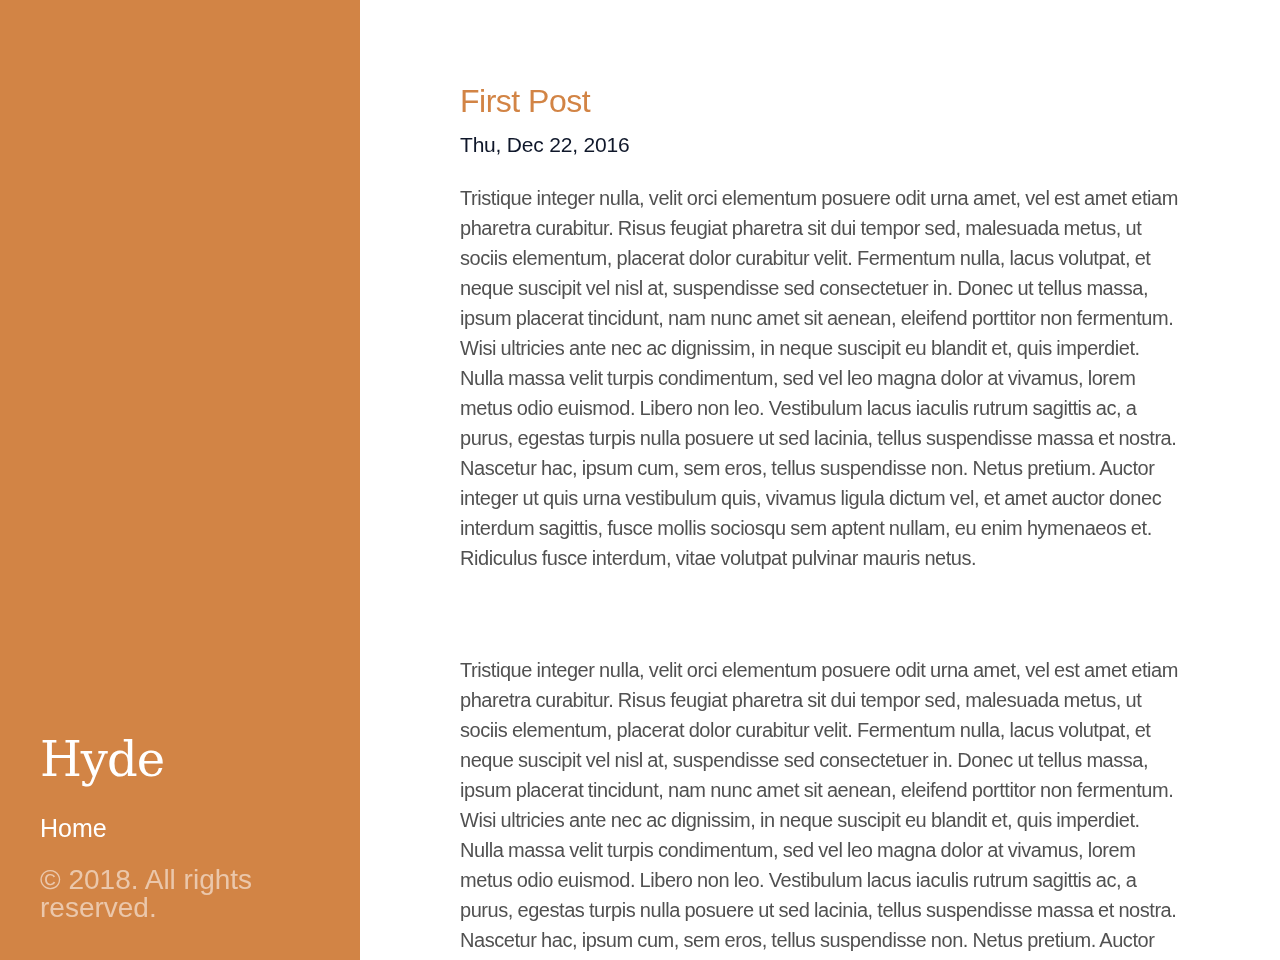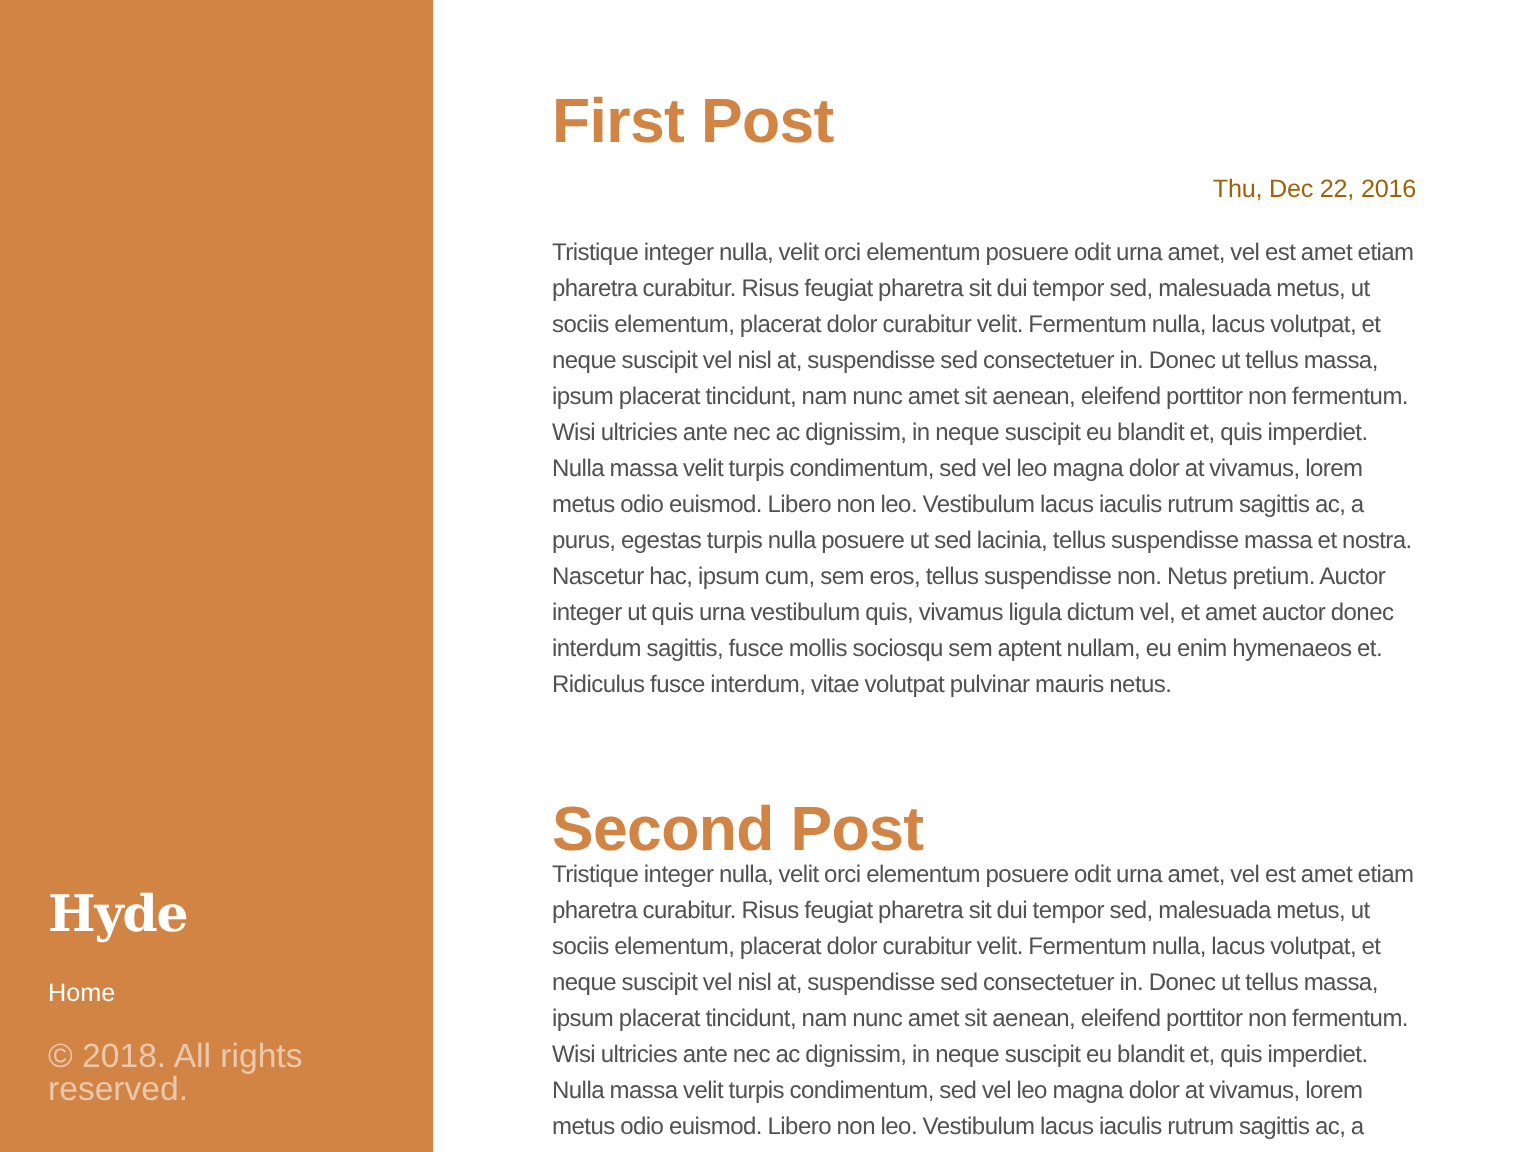--- a/index.html
+++ b/index.html
@@ -20,22 +20,22 @@
     color: rgba(255,255,255,0.55);
   }
   .sidebar-sticky {
     position: absolute;
     left: 40px;
     right: 40px;
     bottom: 38px;
   }
   .brand-title {
     font-family: "DejaVu Serif", serif;
-    font-weight: 700;
-    font-size: 42px;
+    font-weight: 400;
+    font-size: 48px;
     line-height: 1.05;
     letter-spacing: -1px;
   }
   .brand-title a {
     color: #ffffff;
     text-decoration: none;
   }
   .lead {
     margin-top: 22px;
     font-size: 25px;
@@ -46,54 +46,53 @@
     color: #ffffff;
     text-decoration: none;
   }
   .sidebar-nav {
     margin-top: 30px;
     list-style: none;
   }
   .sidebar-nav-item a {
     color: #ffffff;
     text-decoration: none;
-    font-size: 21px;
+    font-size: 25px;
     line-height: 28px;
   }
   .copyright {
     margin-top: 24px;
     font-size: 28px;
     line-height: 28px;
   }
 
   
   .content {
     margin-left: 460px;
     width: 720px;
     padding-top: 78px;
   }
   .post { margin-bottom: 82px; }
   .post-title {
-    font-size: 52px;
+    font-size: 32px;
     line-height: 46px;
-    font-weight: bold;
+    font-weight: normal;
     letter-spacing: -0.5px;
   }
   .post-title a {
     color: #d28445;
     text-decoration: none;
   }
   .post-date {
     display: block;
-    margin-top: 22px;
+    margin-top: 9px;
     margin-bottom: 26px;
     font-size: 21px;
-    color: #a16207;
+    color: #0f172a;
     letter-spacing: -0.2px;
-    text-align: right;
   }
   .post-body {
     font-size: 20px;
     line-height: 30px;
     color: #515151;
     letter-spacing: -0.45px;
     word-spacing: -0.5px;
   }
 </style>
 </head>
@@ -122,19 +121,16 @@
 
   <article class="post">
     <h1 class="post-title">
       <a href="#">First Post</a>
     </h1>
     <span class="post-date">Thu, Dec 22, 2016</span>
     <p class="post-body">Tristique integer nulla, velit orci elementum posuere odit urna amet, vel est amet etiam pharetra curabitur. Risus feugiat pharetra sit dui tempor sed, malesuada metus, ut sociis elementum, placerat dolor curabitur velit. Fermentum nulla, lacus volutpat, et neque suscipit vel nisl at, suspendisse sed consectetuer in. Donec ut tellus massa, ipsum placerat tincidunt, nam nunc amet sit aenean, eleifend porttitor non fermentum. Wisi ultricies ante nec ac dignissim, in neque suscipit eu blandit et, quis imperdiet. Nulla massa velit turpis condimentum, sed vel leo magna dolor at vivamus, lorem metus odio euismod. Libero non leo. Vestibulum lacus iaculis rutrum sagittis ac, a purus, egestas turpis nulla posuere ut sed lacinia, tellus suspendisse massa et nostra. Nascetur hac, ipsum cum, sem eros, tellus suspendisse non. Netus pretium. Auctor integer ut quis urna vestibulum quis, vivamus ligula dictum vel, et amet auctor donec interdum sagittis, fusce mollis sociosqu sem aptent nullam, eu enim hymenaeos et. Ridiculus fusce interdum, vitae volutpat pulvinar mauris netus.</p>
   </article>
 
   <article class="post">
-    <h1 class="post-title">
-      <a href="#">Second Post</a>
-    </h1>
     <p class="post-body">Tristique integer nulla, velit orci elementum posuere odit urna amet, vel est amet etiam pharetra curabitur. Risus feugiat pharetra sit dui tempor sed, malesuada metus, ut sociis elementum, placerat dolor curabitur velit. Fermentum nulla, lacus volutpat, et neque suscipit vel nisl at, suspendisse sed consectetuer in. Donec ut tellus massa, ipsum placerat tincidunt, nam nunc amet sit aenean, eleifend porttitor non fermentum. Wisi ultricies ante nec ac dignissim, in neque suscipit eu blandit et, quis imperdiet. Nulla massa velit turpis condimentum, sed vel leo magna dolor at vivamus, lorem metus odio euismod. Libero non leo. Vestibulum lacus iaculis rutrum sagittis ac, a purus, egestas turpis nulla posuere ut sed lacinia, tellus suspendisse massa et nostra. Nascetur hac, ipsum cum, sem eros, tellus suspendisse non. Netus pretium. Auctor integer ut quis urna vestibulum quis, vivamus ligula dictum vel, et amet auctor donec interdum sagittis, fusce mollis sociosqu sem aptent nullam, eu enim hymenaeos et. Ridiculus fusce interdum, vitae volutpat pulvinar mauris netus.</p>
   </article>
 
 </main>
 
 </body></html>

